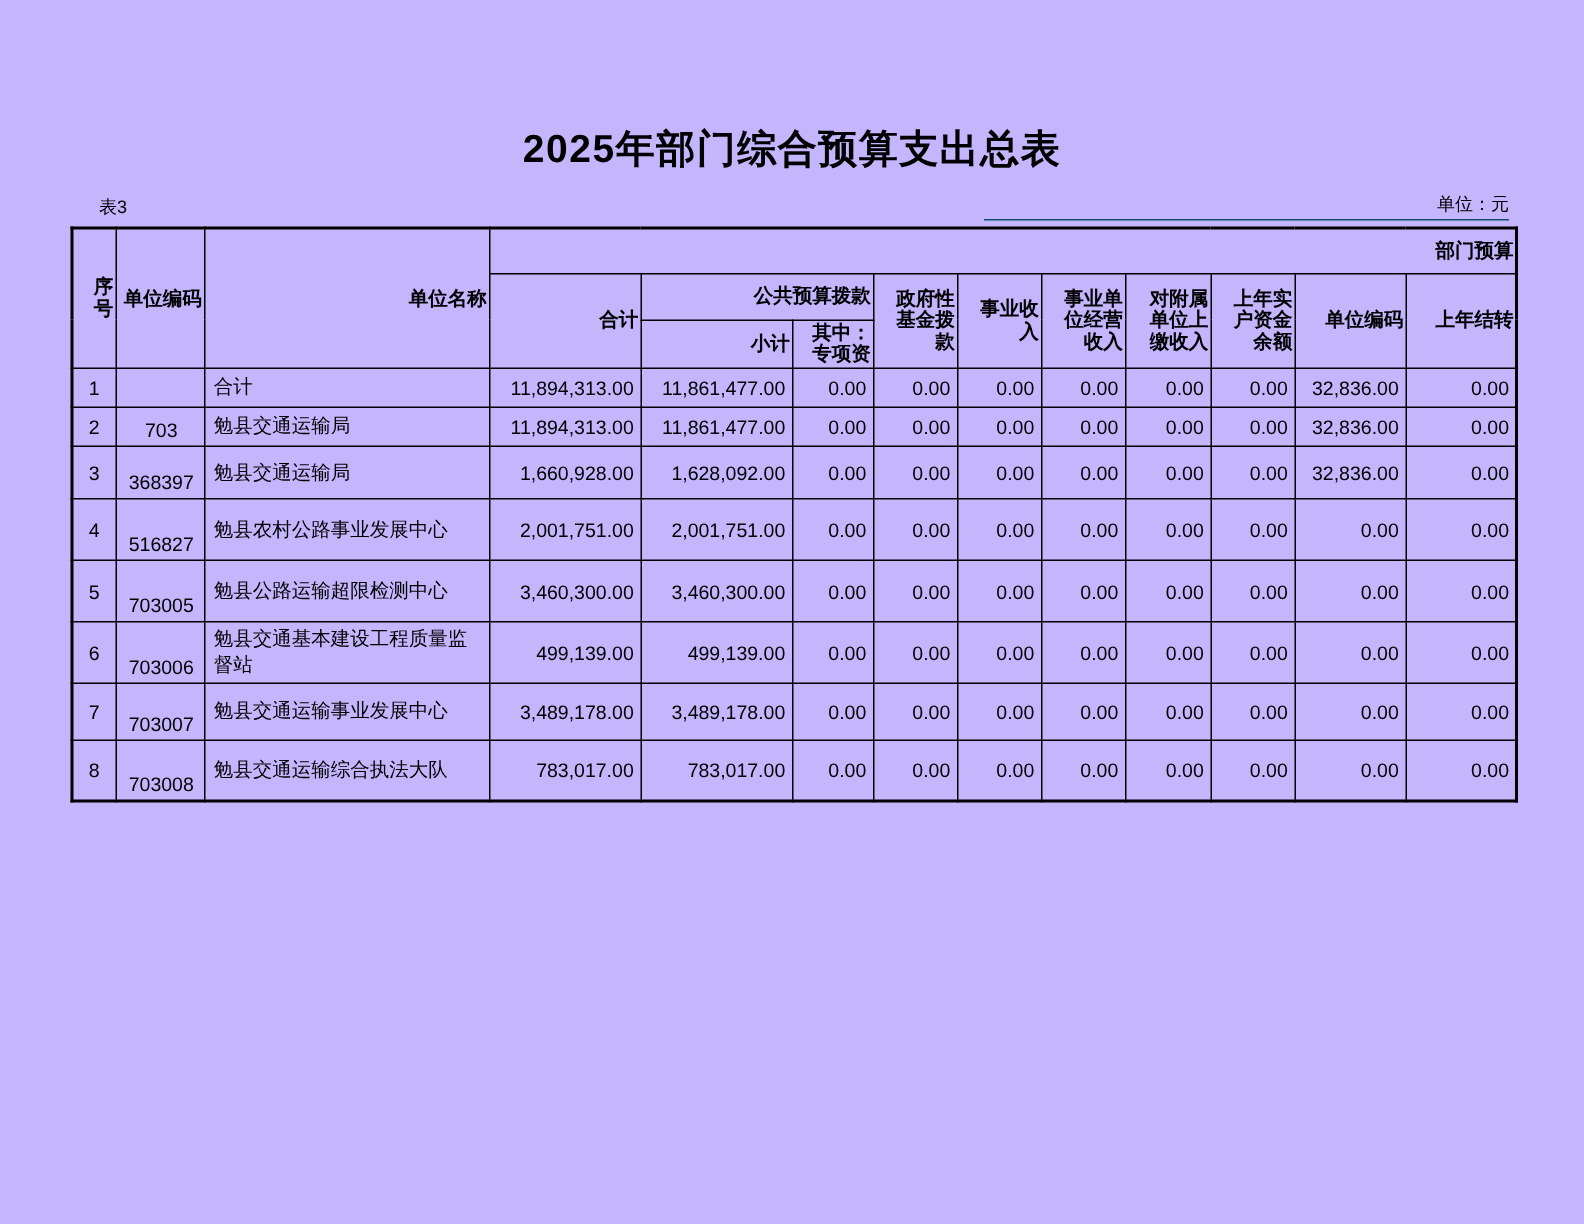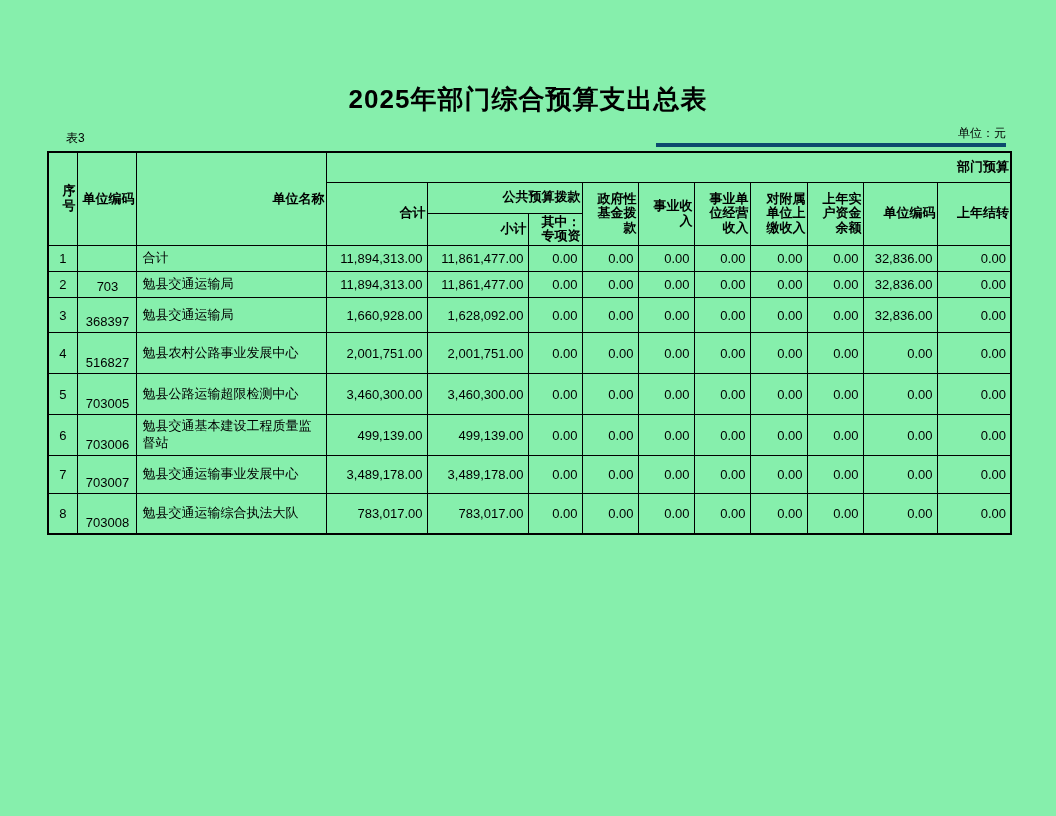--- a/index.html
+++ b/index.html
@@ -1,31 +1,31 @@
 <!DOCTYPE html>
 <html><head>
 <meta charset="utf-8">
 <style>
   * { margin:0; padding:0; box-sizing:border-box; }
   html,body { background:#ffffff; }
   .page {
-    position:relative; width:1056px; height:816px; background:#86efac;
+    position:relative; width:1056px; height:816px; background:#c4b5fd;
     color:#000; font-family:"Liberation Sans","DejaVu Sans",sans-serif;
     overflow:hidden;
   }
   .title {
     position:absolute; top:82px; left:0; width:100%;
     text-align:center; font-size:26px; font-weight:bold;
     letter-spacing:1px;
   }
   .meta-row { position:absolute; top:130px; left:47px; width:963px; height:19px; font-size:12px; }
   .tbl-label { position:absolute; left:19px; bottom:2px; }
   .unit-label {
     position:absolute; right:4px; bottom:2px; display:inline-block;
-    width:350px; text-align:right; border-bottom:4px solid #0c4a6e; padding-bottom:1px;
+    width:350px; text-align:right; border-bottom:1px solid #0c4a6e; padding-bottom:1px;
   }
   table.budget {
     position:absolute; top:151px; left:47px; width:963px;
     border-collapse:collapse; table-layout:fixed;
     border:2px solid #000;
   }
   .budget th, .budget td { border:1px solid #000; overflow:hidden; }
   .budget th {
     font-weight:bold; font-size:13px; text-align:right; vertical-align:middle;
     white-space:pre-line; line-height:1.15; padding:1px;

